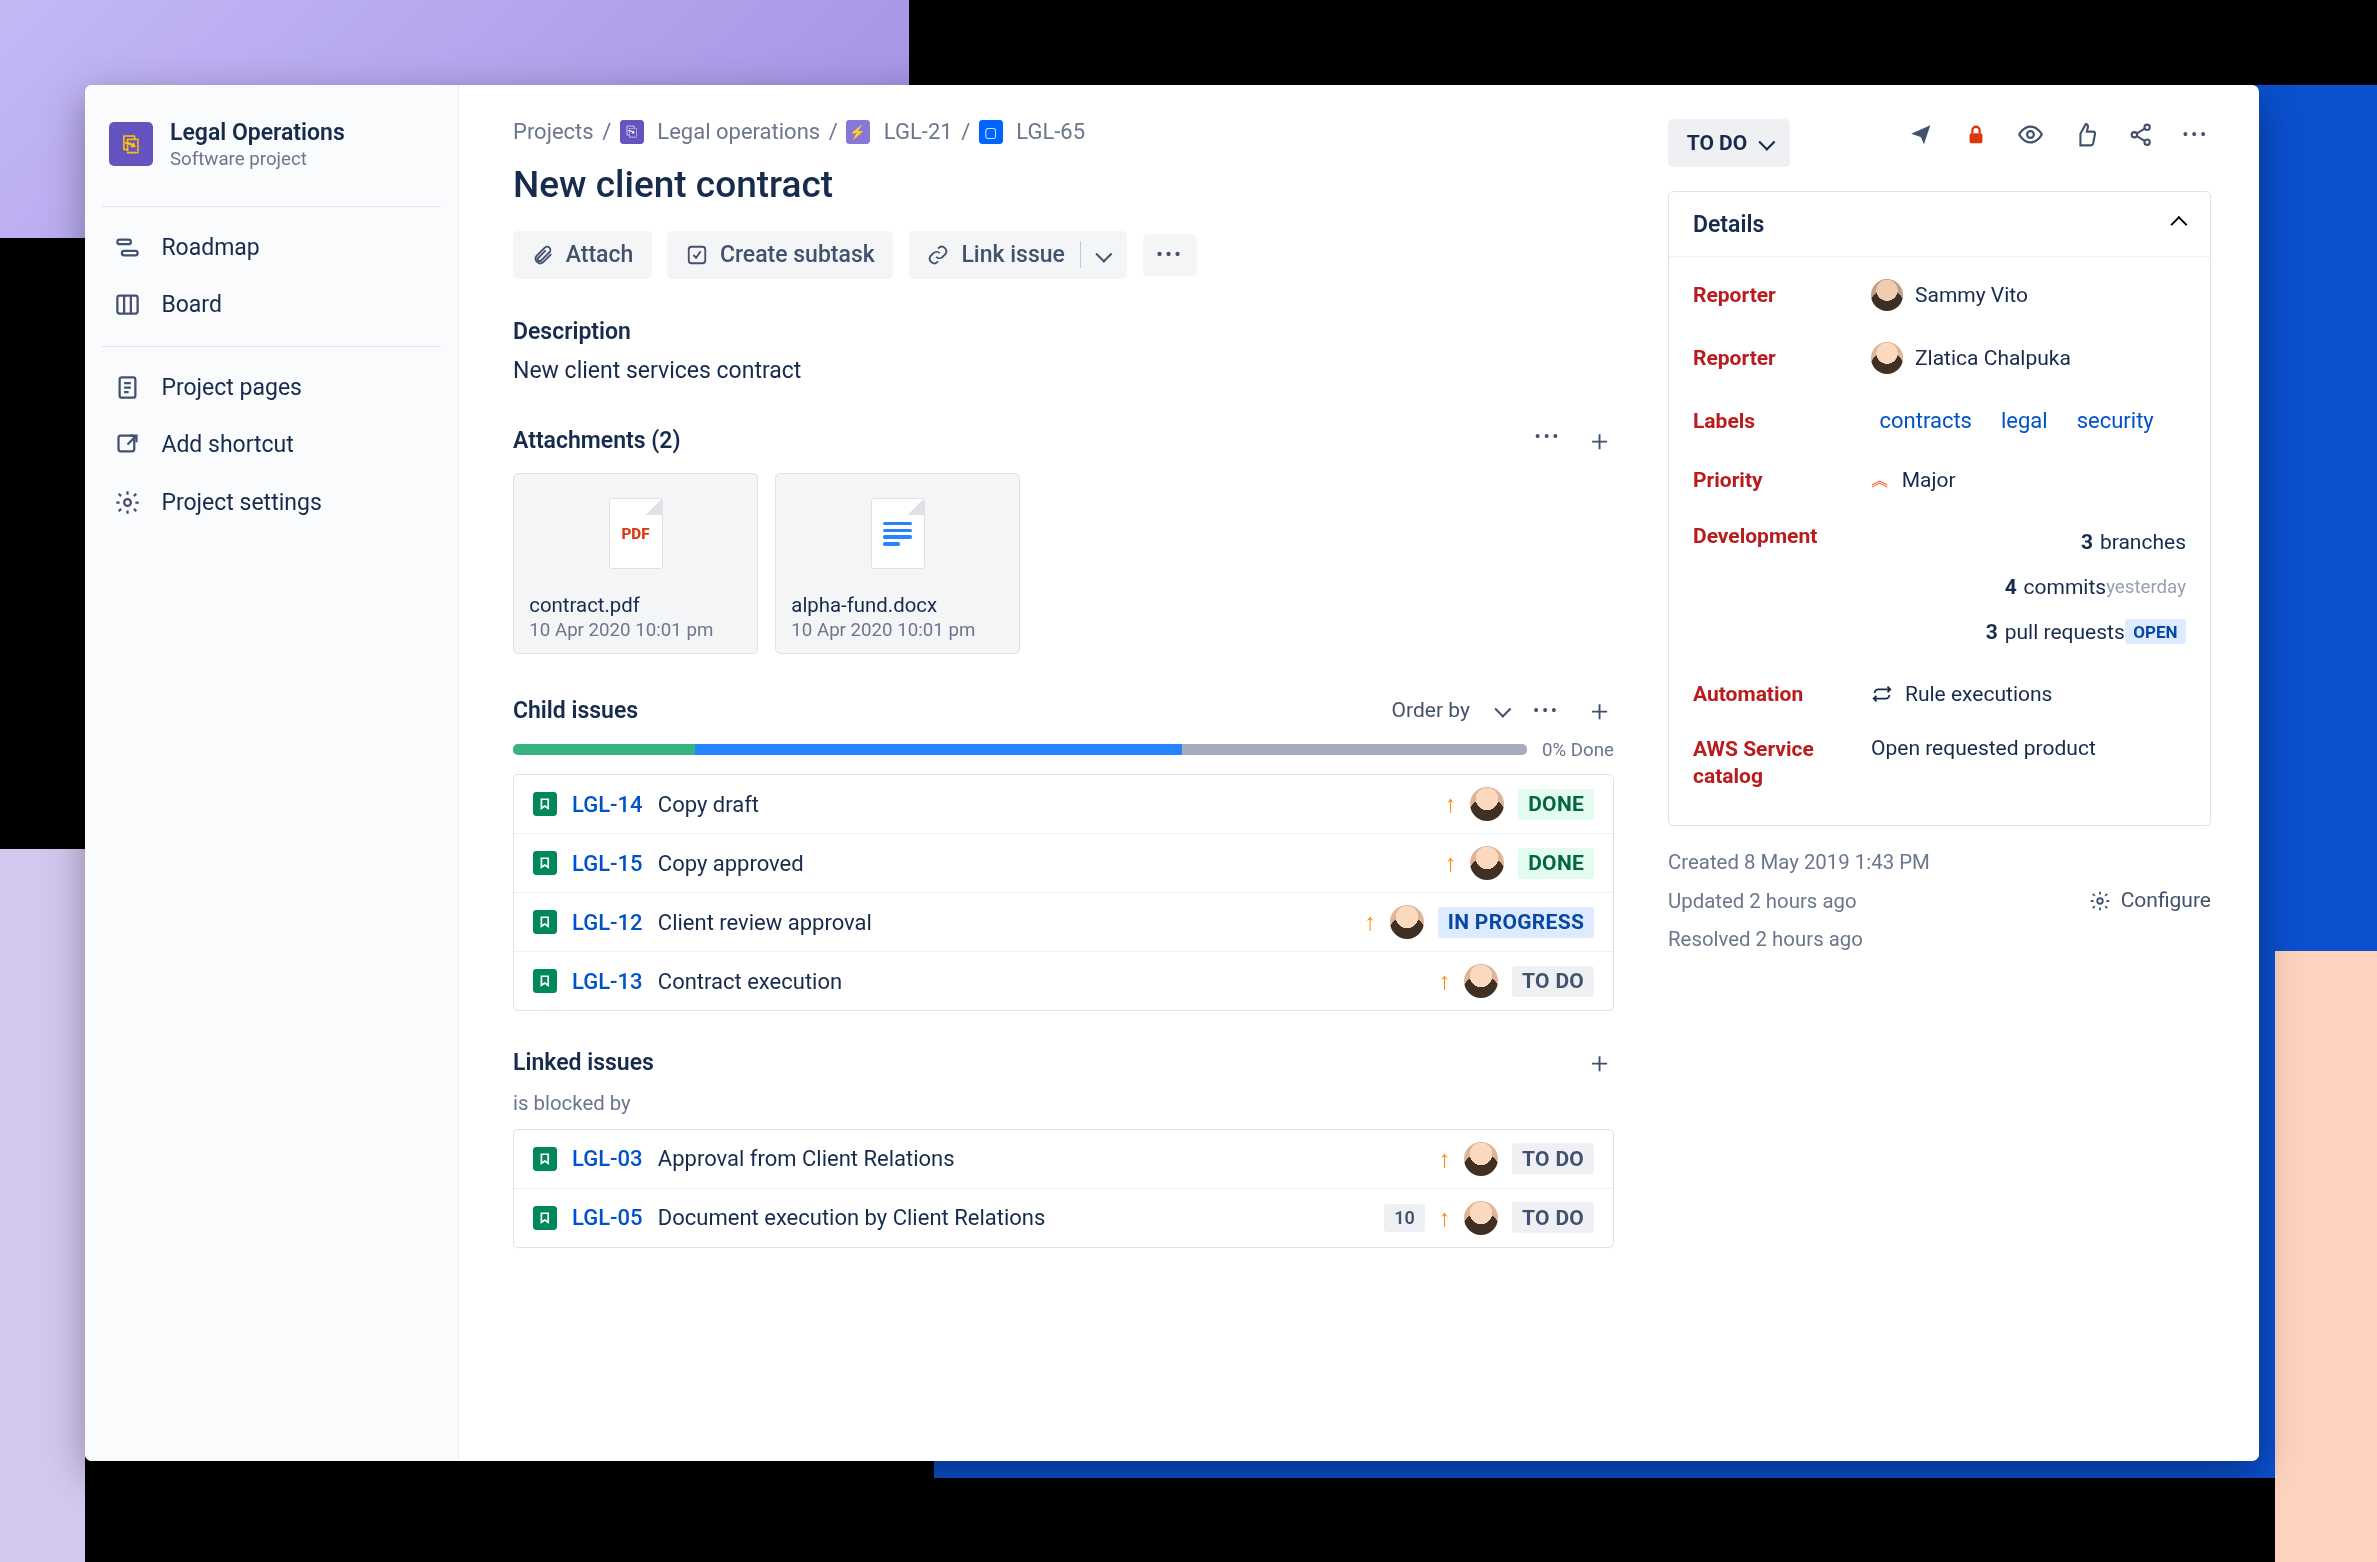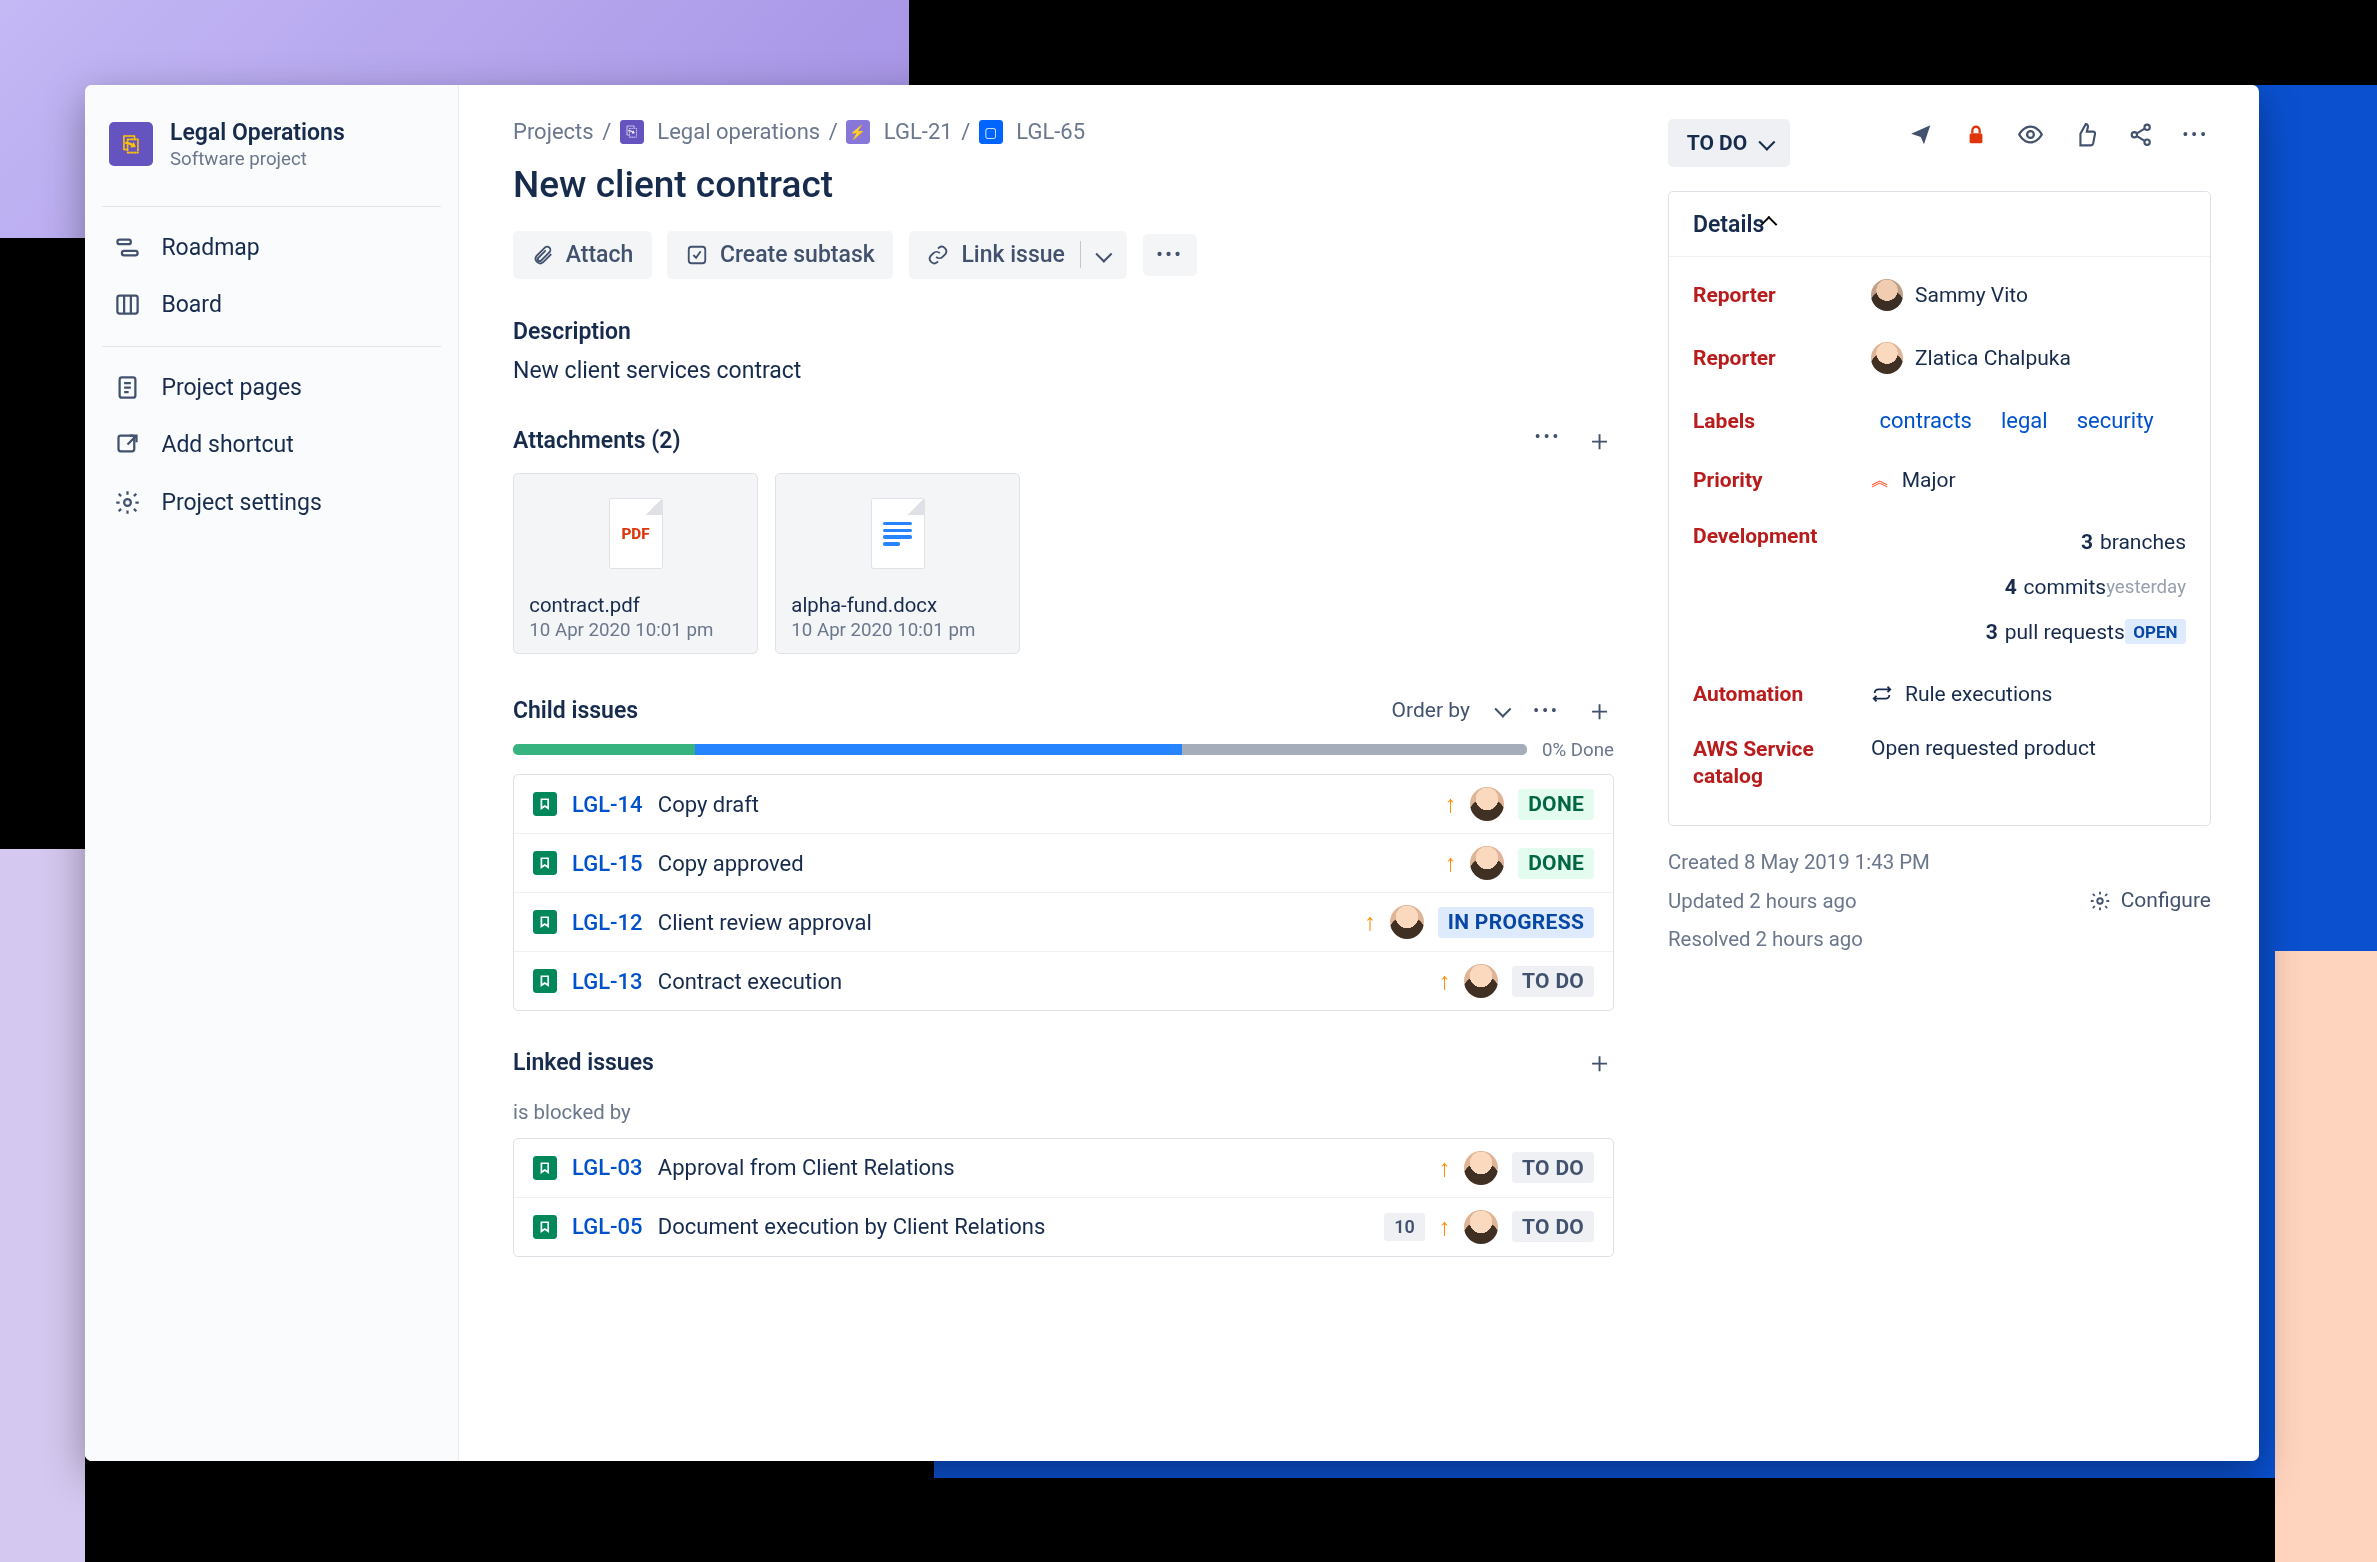--- a/index.html
+++ b/index.html
@@ -111,27 +111,27 @@
   .ir-prio { color:#ff8b00; font-size:24px; font-weight:800; }
   .avatar { width:34px; height:34px; border-radius:50%; background:#c1a089; background-image:radial-gradient(circle at 50% 35%, #f0cdb0 40%, transparent 41%), radial-gradient(circle at 50% 90%, #3b2e25 55%, transparent 56%); flex:none; }
   .avatar.v2 { background:#dfb497; background-image:radial-gradient(circle at 50% 35%, #fad9be 40%, transparent 41%), radial-gradient(circle at 50% 88%, #402f23 55%, transparent 56%); }
   .lozenge { font-size:21px; font-weight:700; padding:3.4px 10.2px; border-radius:3.4px; letter-spacing:0.3px; }
   .lz-done { background:#e3fcef; color:#006644; }
   .lz-prog { background:#deebff; color:#0747a6; }
   .lz-todo { background:#eef0f4; color:#42526e; }
   .pill-count { background:#eef0f4; color:#42526e; font-size:18px; font-weight:600; padding:3.4px 10.2px; border-radius:3.4px; }
 
   
-  .linked-sub { font-size:20.4px; color:#6b778c; margin-top:23px; }
+  .linked-sub { font-size:20.4px; color:#6b778c; margin-top:14px; }
 
   
   .status-pill { display:inline-flex; align-items:center; gap:12px; background:#eef0f4; color:#172b4d; font-size:21px; font-weight:700; padding:12px 18.7px; border-radius:5.1px; cursor:pointer; }
 
   .panel { border:0.8px solid #dfe1e6; border-radius:5.1px; margin-top:24px; }
-  .panel-head { display:flex; align-items:center; padding:18.7px 24px; border-bottom:0.8px solid #eef0f4; }
+  .panel-head { display:flex; align-items:center; justify-content:space-between; padding:18.7px 24px; border-bottom:0.8px solid #eef0f4; }
   .panel-title { font-size:23px; font-weight:600; color:#172b4d; }
   .panel-body { padding:6.8px 24px 18.7px; }
   .prow { display:flex; align-items:center; padding:15.3px 0; font-size:21px; }
   .plabel { width:178px; color:#b91c1c; font-weight:700; flex:none; }
   .pval { flex:1; display:flex; align-items:center; gap:12px; color:#172b4d; }
   .pval .avatar { width:32px; height:32px; }
   .label-chip { color:#0052cc; font-size:22px; padding:3.4px 8.5px; border-radius:3.4px; }
   .prio-icon { color:#ff5630; font-size:18.7px; }
   .dev-row { display:flex; align-items:center; justify-content:space-between; padding:6.8px 0; font-size:21px; color:#172b4d; }
   .dev-row b { font-weight:700; margin-right:6.8px; }

